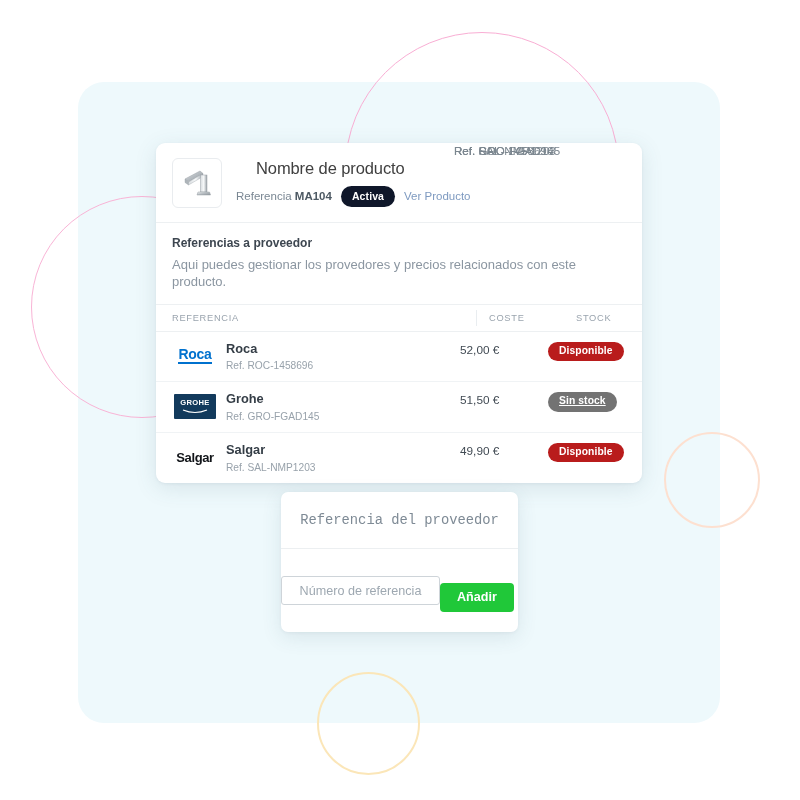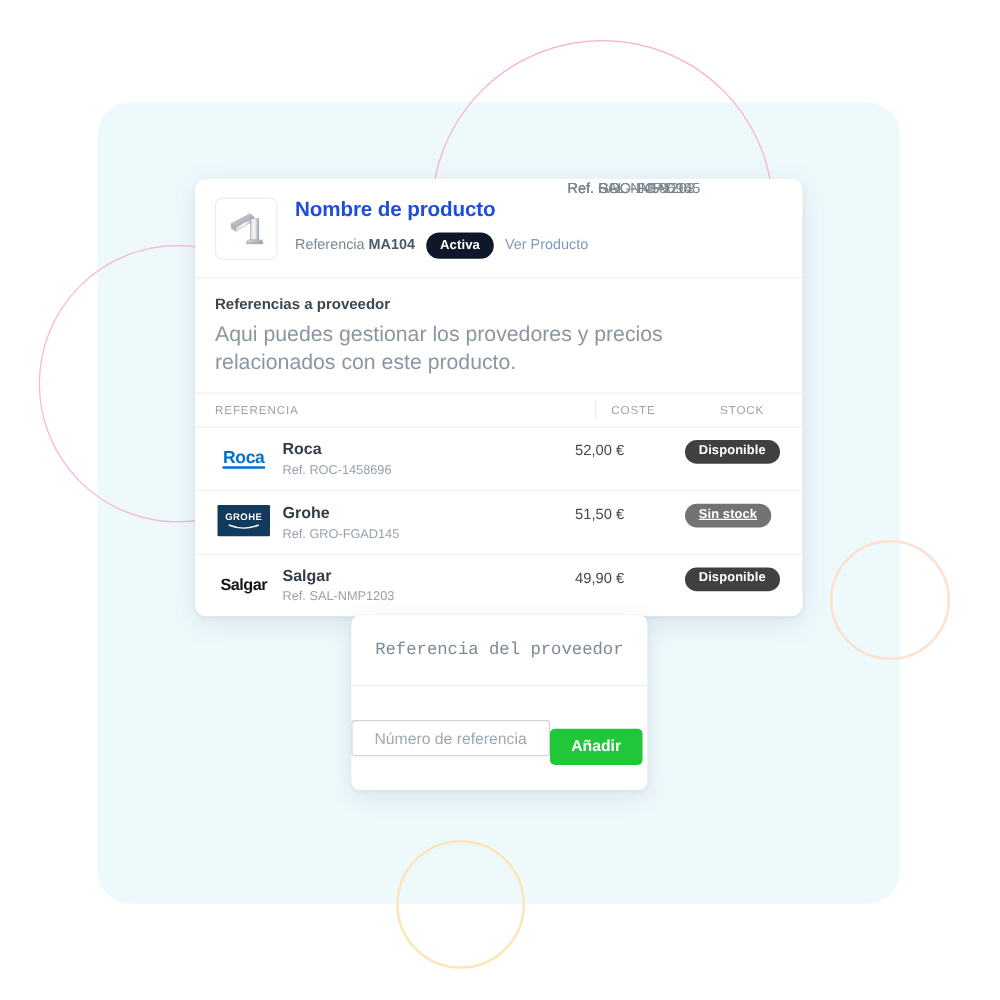--- a/index.html
+++ b/index.html
@@ -94,24 +94,25 @@
     align-items: center;
     justify-content: center;
     overflow: hidden;
   }
   .thumb svg { display: block; }
 
   .pc-head-text { margin-left: 14px; }
 
   .product-title {
     font-size: 16.5px;
-    font-weight: 700;
-    color: #1d4ed8;
+    font-weight: 400;
+    color: #404040;
     letter-spacing: -0.1px;
     line-height: 1.2;
+    margin-left: 20px;
   }
 
   .product-meta {
     margin-top: 7px;
     display: flex;
     align-items: center;
     gap: 9px;
     font-size: 11.5px;
     color: #7a8793;
   }
@@ -140,21 +141,21 @@
     padding: 13px 16px 13px 16px;
     border-bottom: 1px solid #edf0f2;
   }
   .section-title {
     font-size: 12px;
     font-weight: 700;
     color: #3d4650;
   }
   .section-sub {
     margin-top: 7px;
-    font-size: 17px;
+    font-size: 13px;
     color: #8b96a1;
     line-height: 1.3;
   }
 
   
   .tbl { width: 100%; }
 
   .tbl-head {
     display: flex;
     align-items: center;
@@ -259,21 +260,21 @@
     padding-top: 0px;
     display: flex;
     justify-content: flex-start;
   }
 
   .badge-stock {
     padding: 4px 11px 5px;
     font-size: 10.3px;
     font-weight: 700;
   }
-  .stock-ok  { background: #404040; }
+  .stock-ok  { background: #b91c1c; }
   .stock-out { background: #737373; text-decoration: underline; }
 
   
   .add-card {
     position: absolute;
     left: 281px;
     top: 492px;
     width: 237px;
     background: #ffffff;
     border-radius: 7px;

